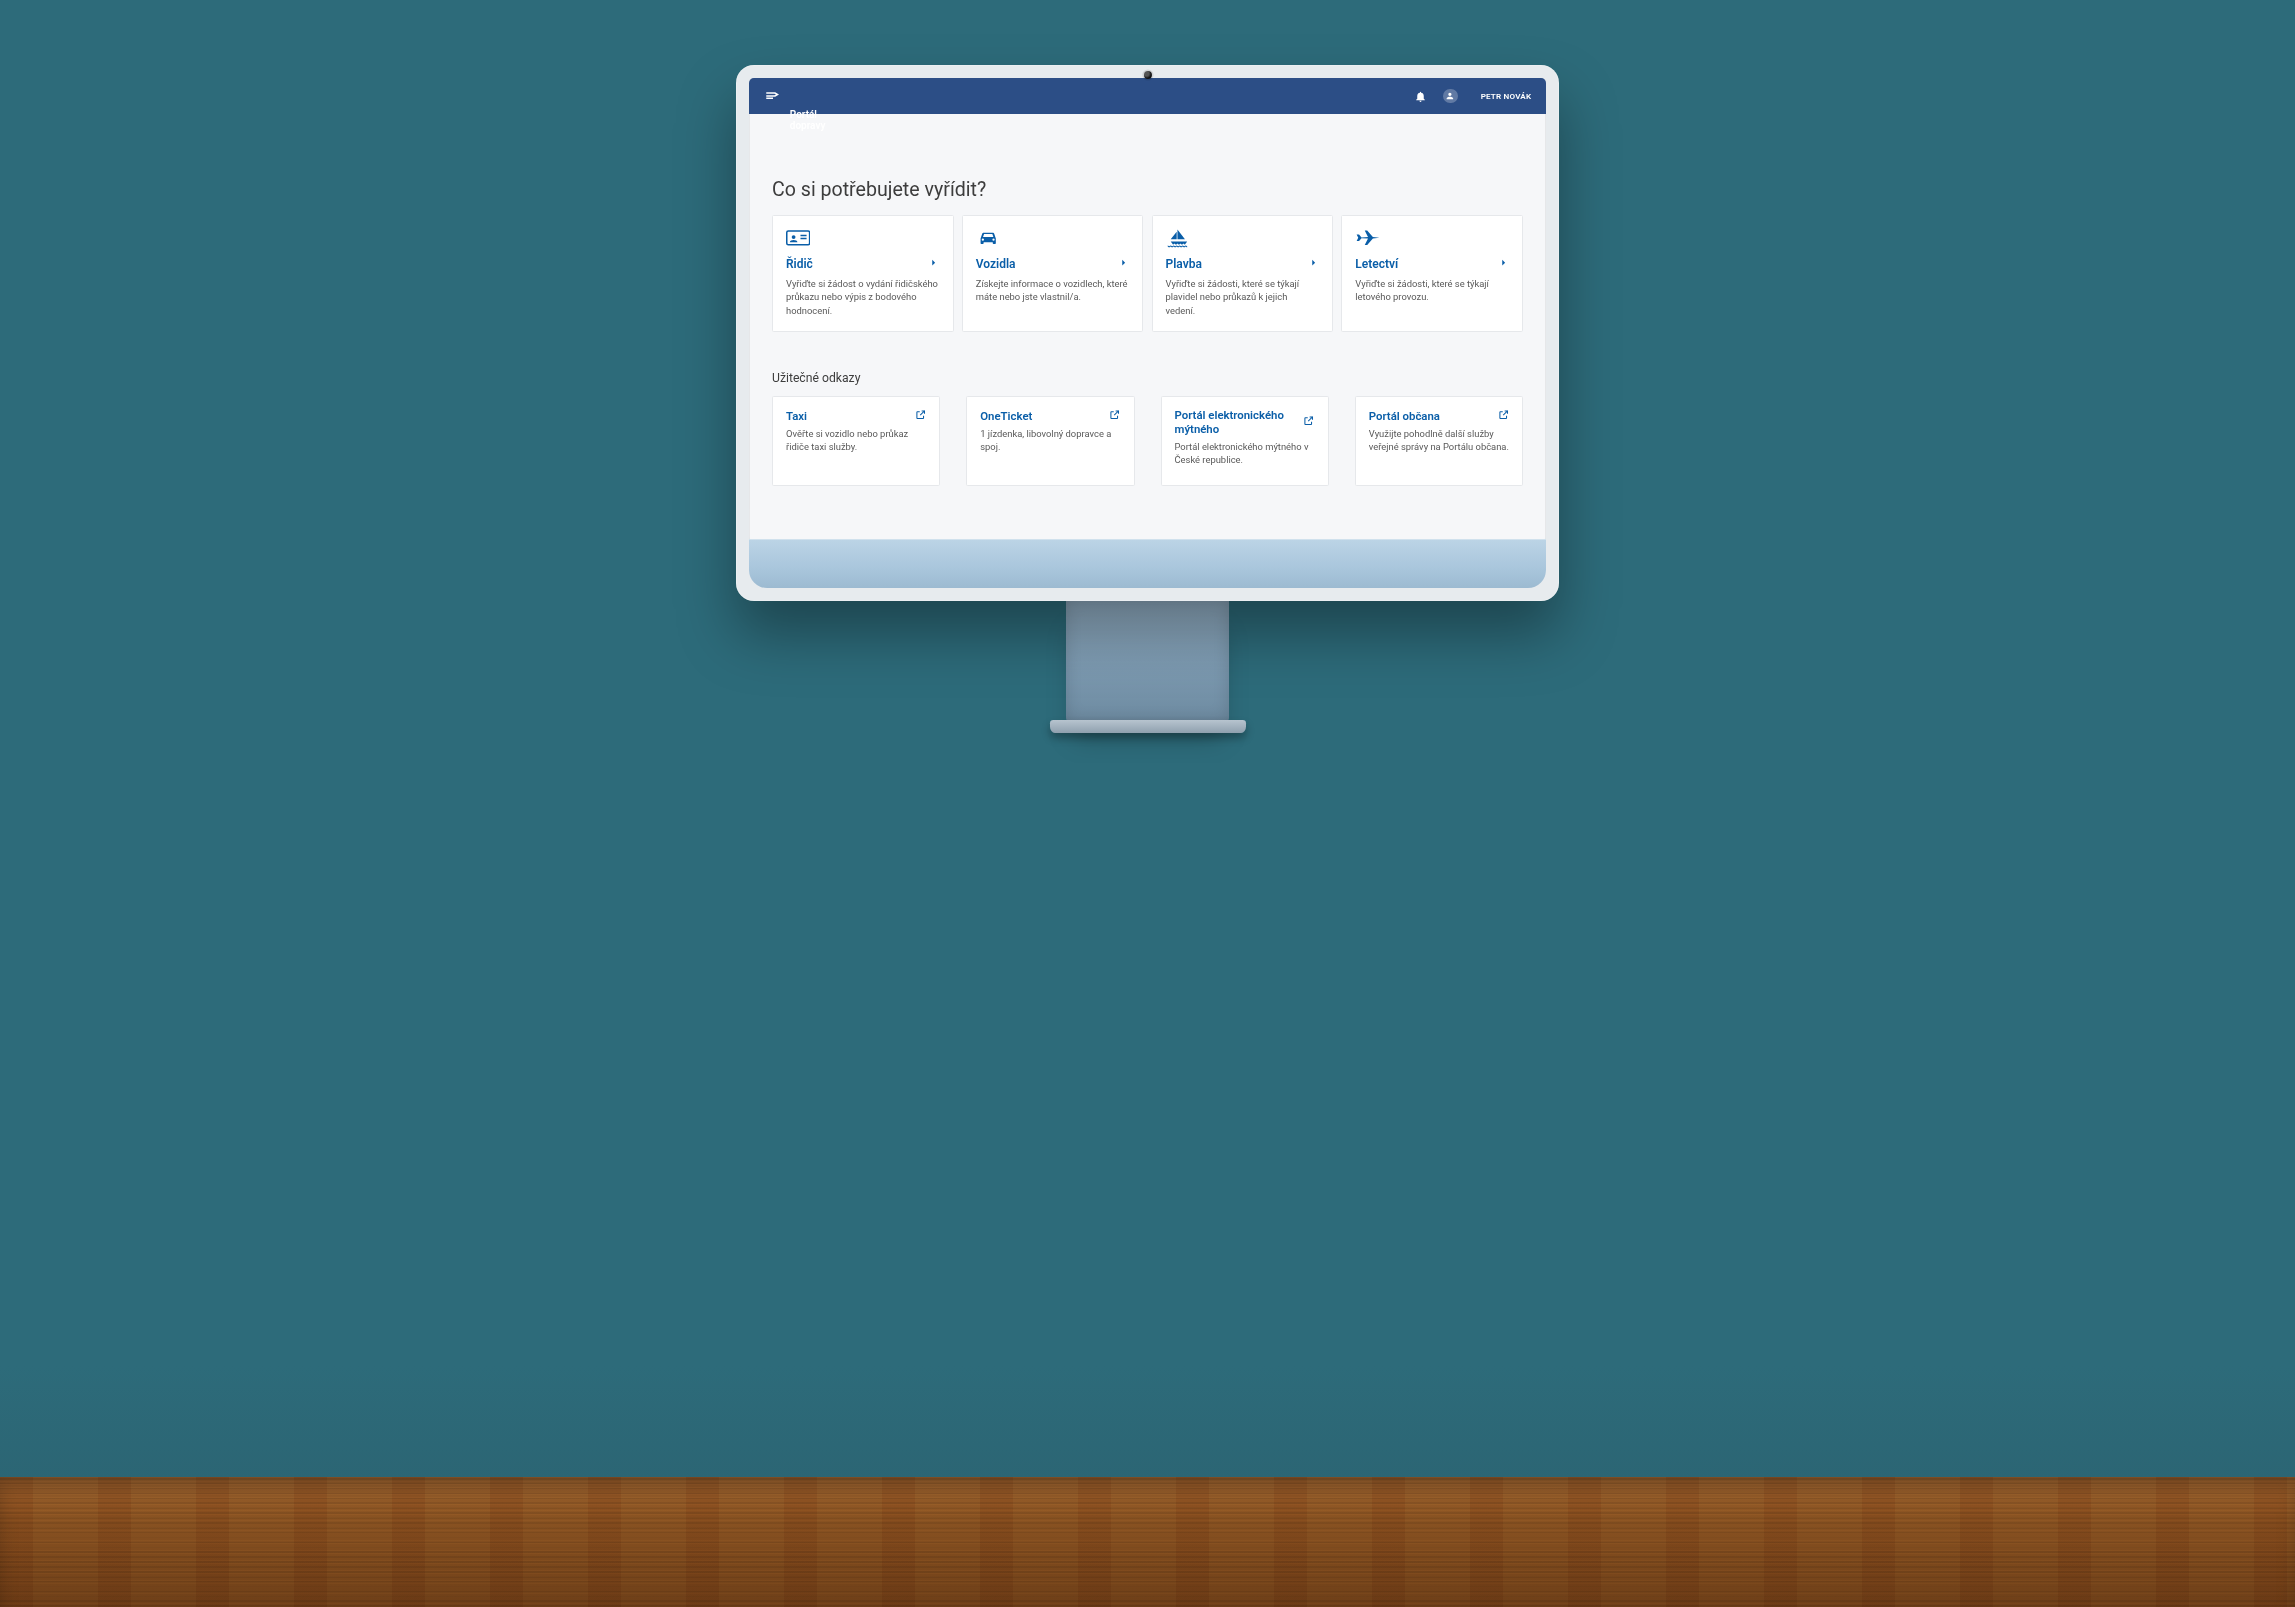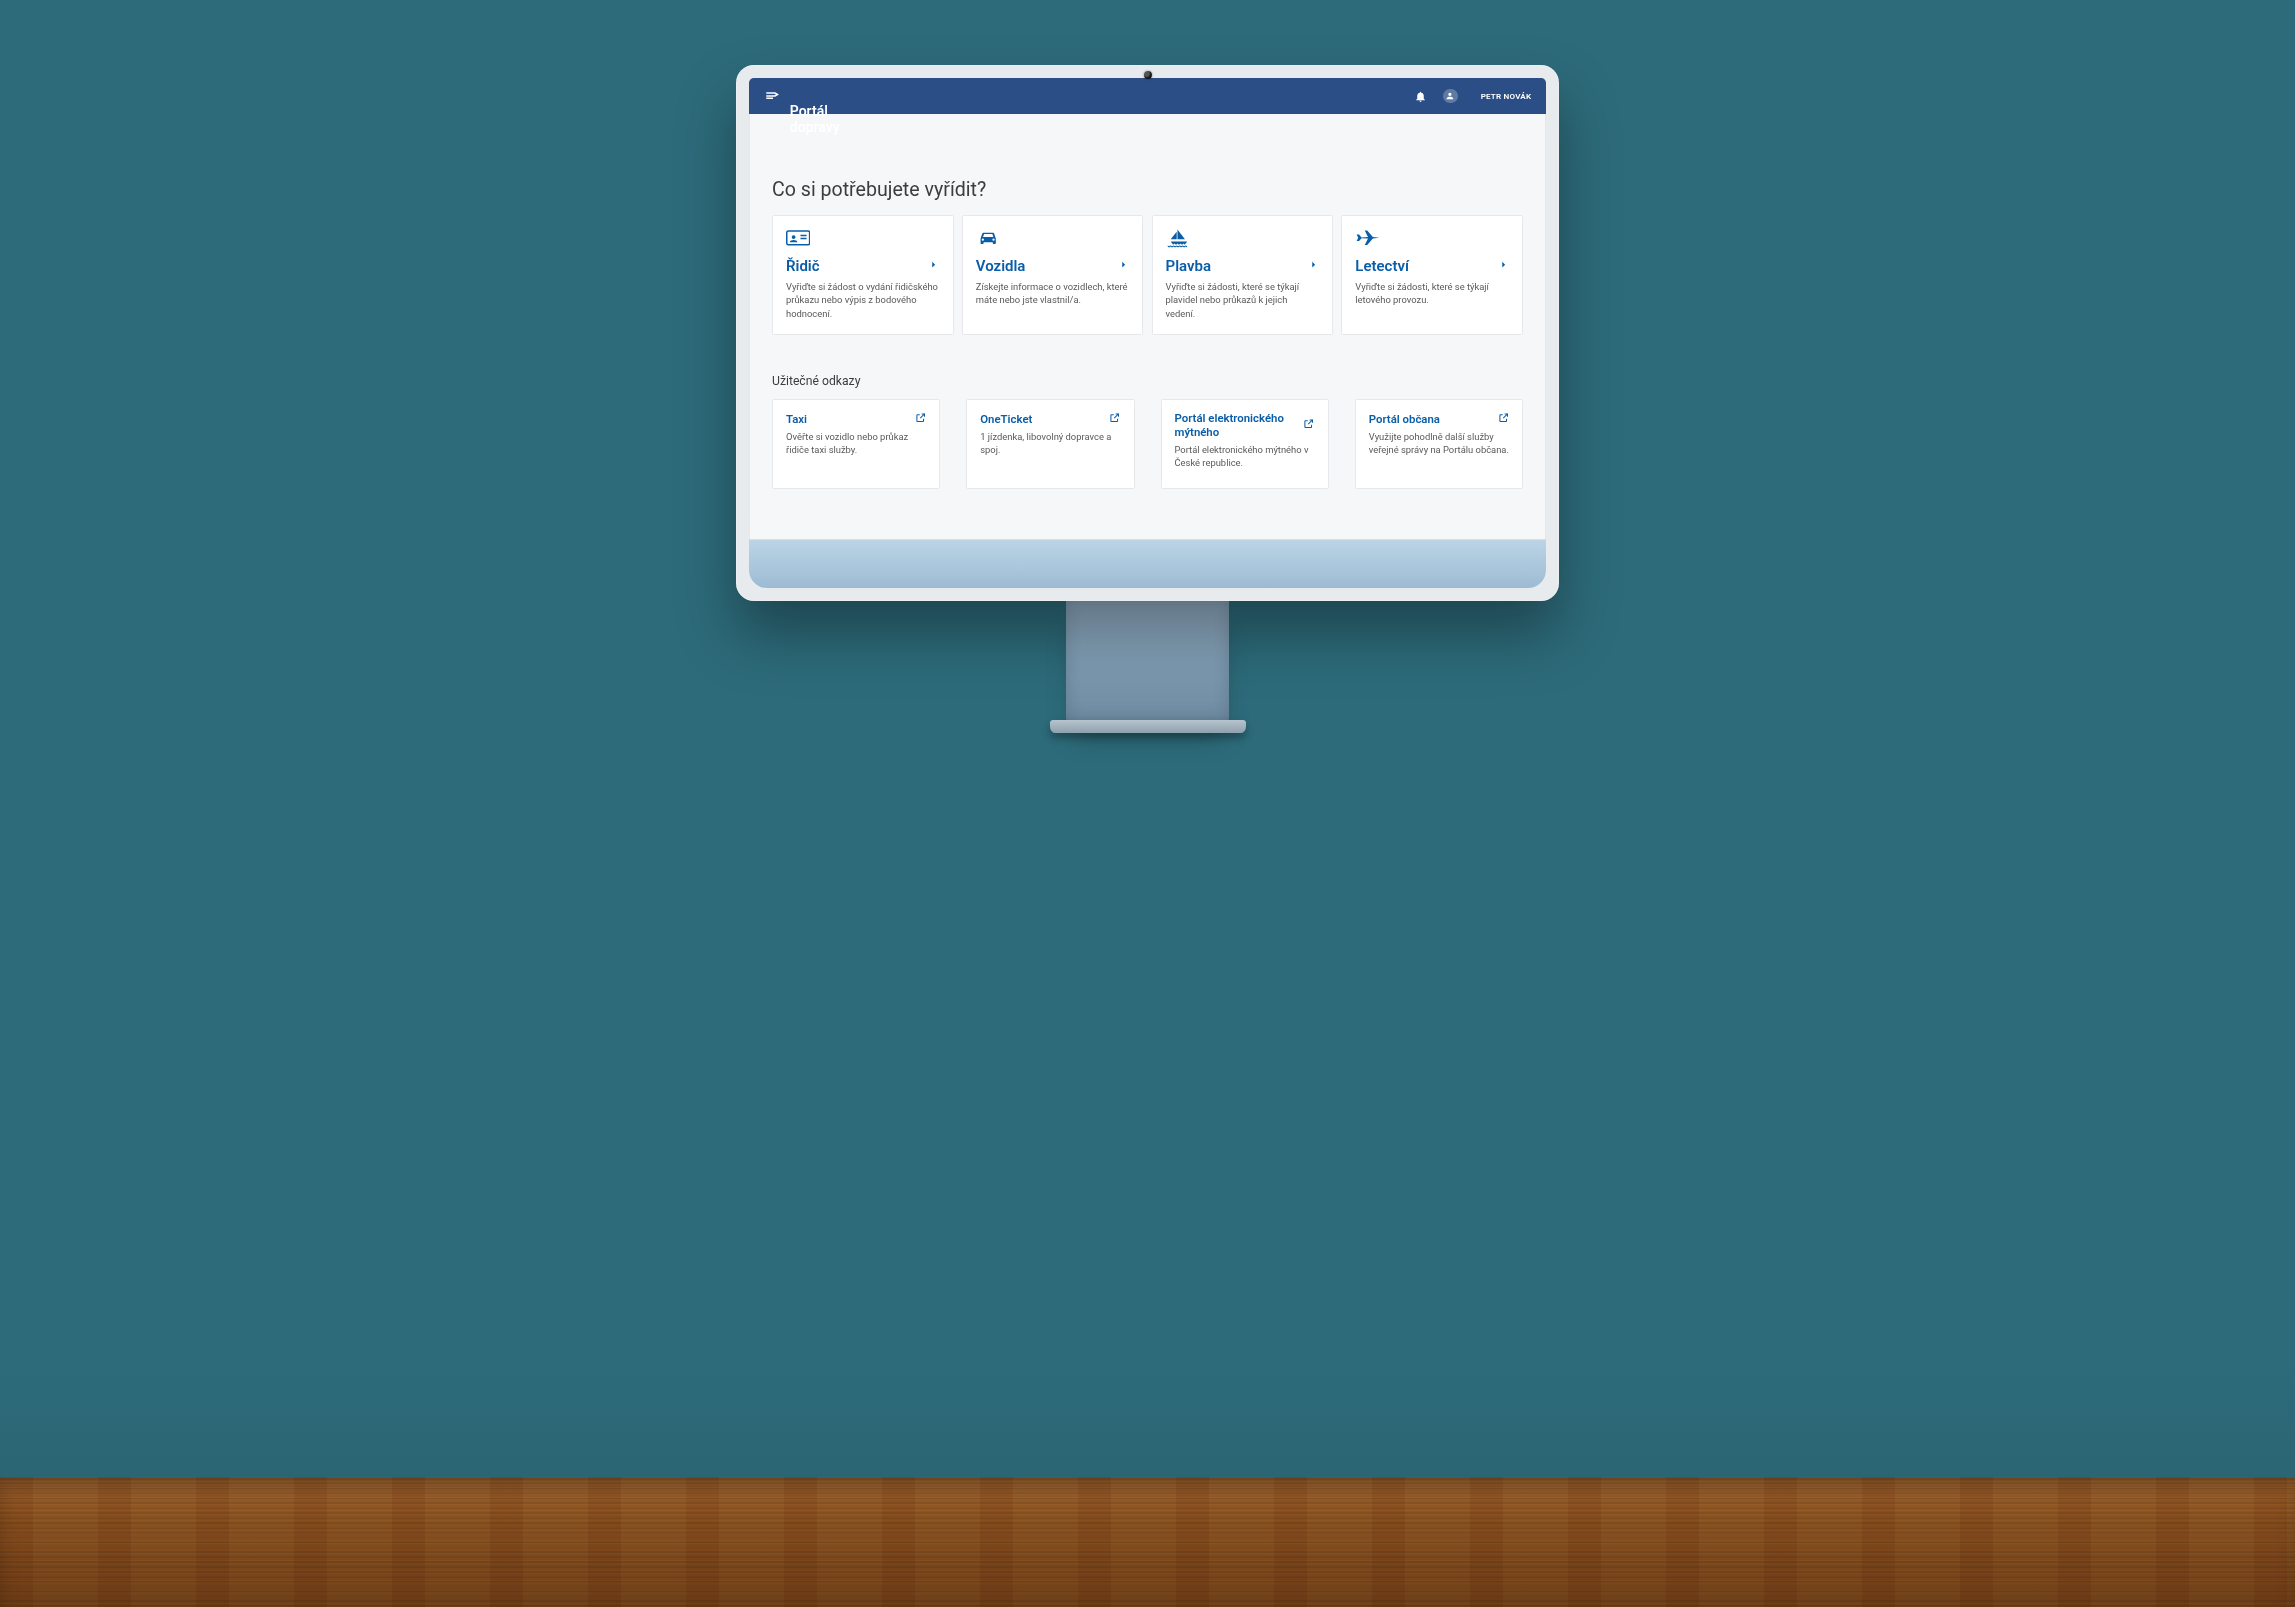--- a/index.html
+++ b/index.html
@@ -108,21 +108,21 @@
     align-items:center;
     padding: 0 14.7px;
     gap: 8.1px;
     flex-shrink:0;
   }
   .logo-mark {
     width: 18px; height: 18px;
     display:flex; align-items:center; justify-content:center;
   }
   .logo-text {
-    font-size: 14px;
+    font-size: 10px;
     line-height: 1.1;
     font-weight: 600;
     margin-top: 47px;
   }
   .topbar-spacer { flex:1; }
   .bell {
     width: 19.6px; height: 19.6px;
     display:flex; align-items:center; justify-content:center;
     cursor:pointer;
     margin-right: 4.9px;
@@ -176,21 +176,21 @@
     align-items:center;
   }
   .card-title-row {
     display:flex;
     align-items:center;
     justify-content:space-between;
     margin-bottom: 4.9px;
   }
   .card-title {
     color: #0a5ea8;
-    font-size: 15px;
+    font-size: 12px;
     font-weight: 600;
   }
   .card-desc {
     color: #595959;
     font-size: 9.4px;
     line-height: 1.45;
   }
   .chevron {
     color: #0a5ea8;
     flex-shrink:0;

